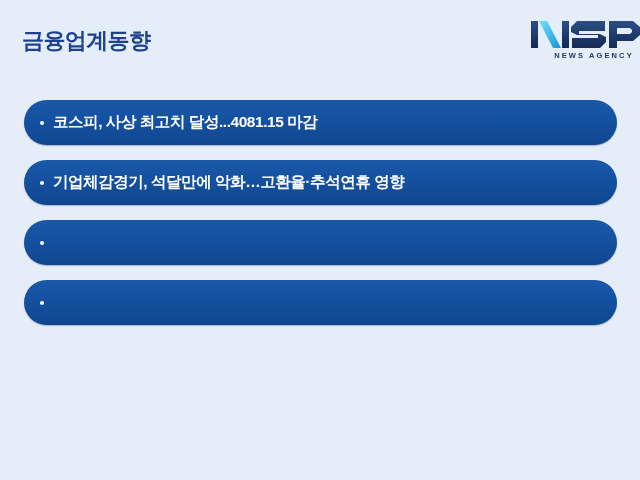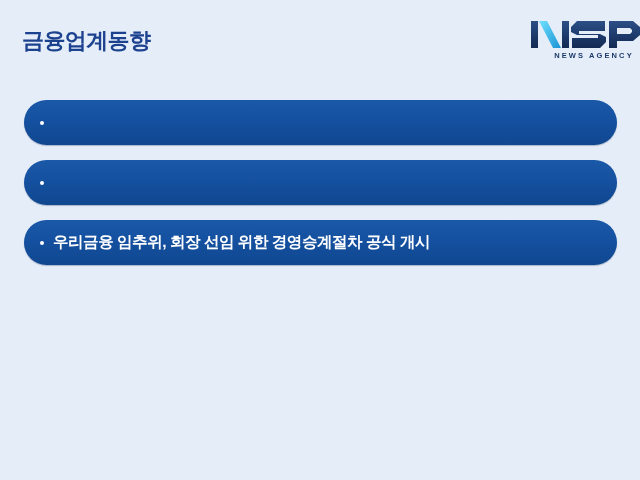--- a/index.html
+++ b/index.html
@@ -154,28 +154,32 @@
       </svg>
       <div class="logo-sub">NEWS AGENCY</div>
     </div>
 
   </div>
 
   <div class="pill-list">
 
     <div class="pill">
       <span class="pill-bullet"></span>
+      <span class="pill-text">코스피, 사상 최고치 달성...4081.15 마감</span>
     </div>
 
+    <div class="pill">
+      <span class="pill-bullet"></span>
+      <span class="pill-text">기업체감경기, 석달만에 악화…고환율·추석연휴 영향</span>
+    </div>
 
 
     <div class="pill">
       <span class="pill-bullet"></span>
     </div>
 
     <div class="pill">
       <span class="pill-bullet"></span>
-      <span class="pill-text">우리금융 임추위, 회장 선임 위한 경영승계절차 공식 개시</span>
     </div>
 
   </div>
 
 </div>
 
 </body></html>

